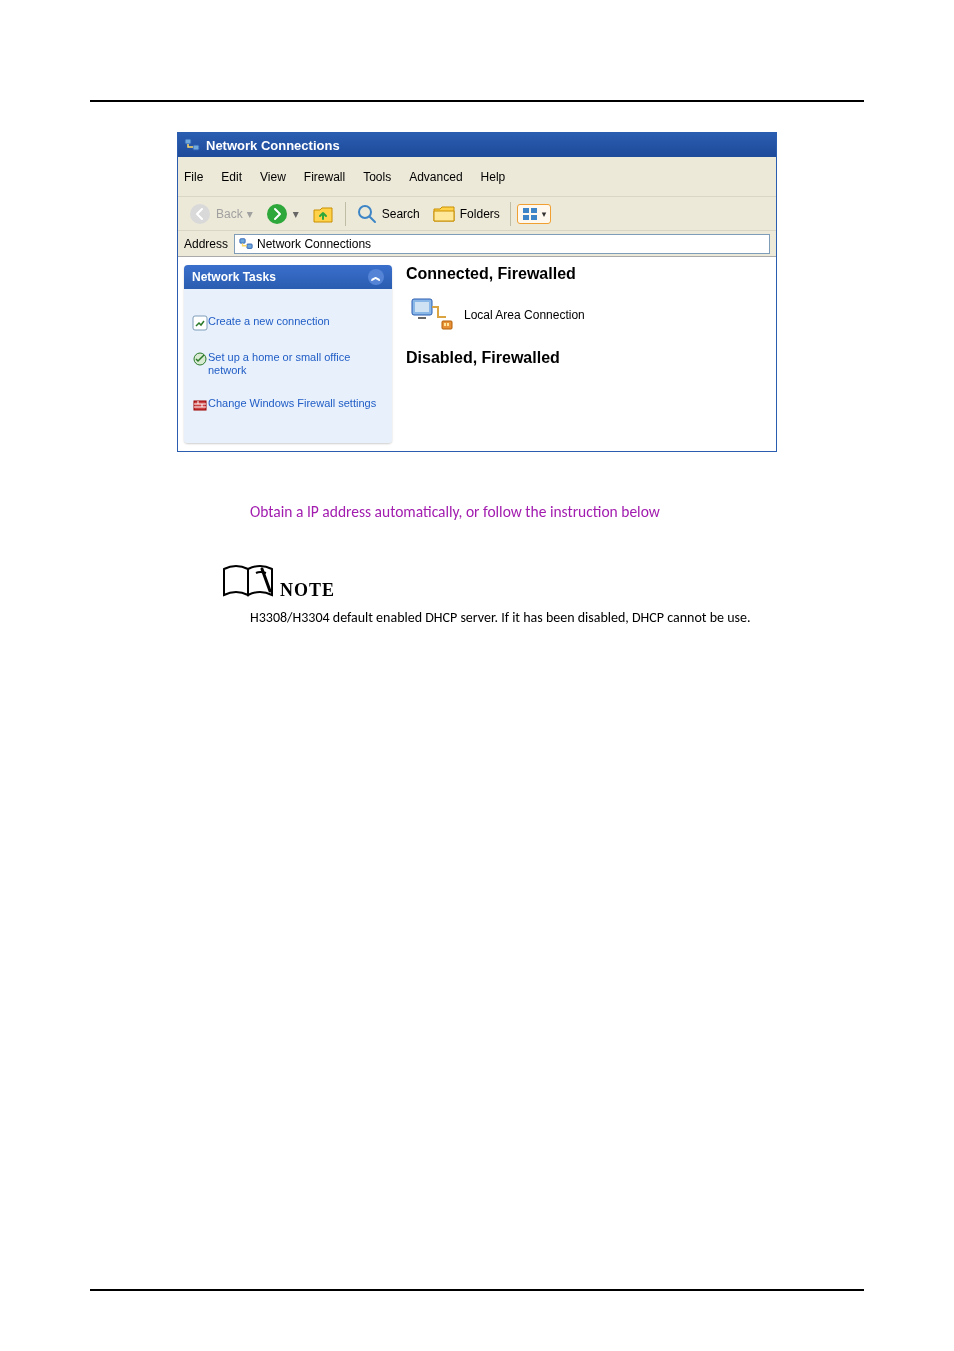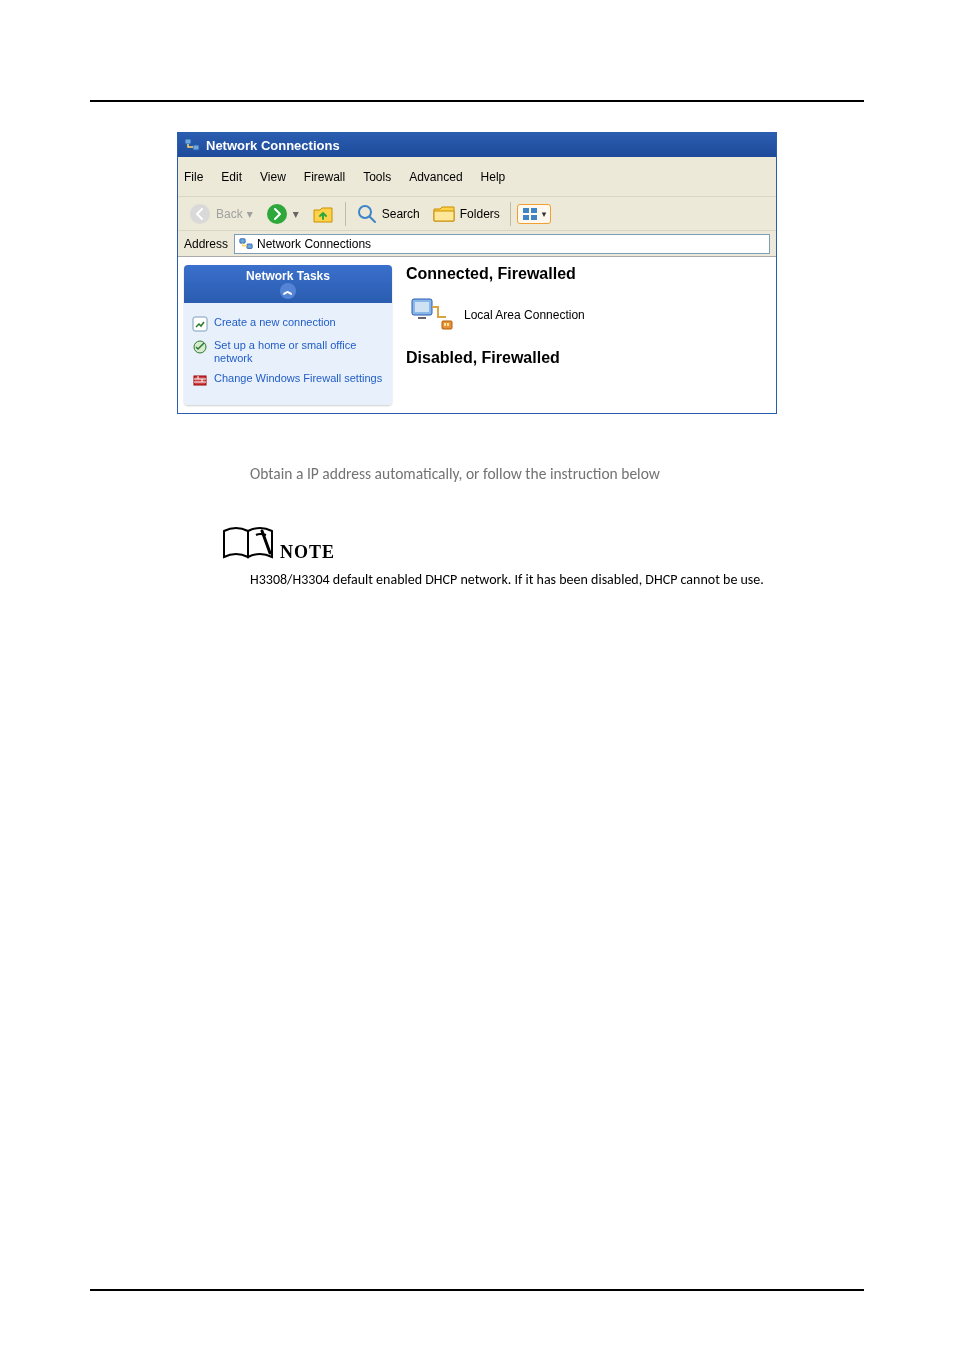--- a/index.html
+++ b/index.html
@@ -130,21 +130,20 @@
   }
   .tasks-header {
     background: linear-gradient(to bottom, #3a6fcc, #2a5db0);
     color: #fff;
     font-weight: bold;
     font-size: 12px;
     padding: 4px 8px;
     display: flex;
     align-items: center;
     justify-content: space-between;
-    flex-direction: column;
   }
   .chev {
     width: 16px;
     height: 16px;
     border-radius: 50%;
     background: #5584d6;
     color: #fff;
     display: inline-flex;
     align-items: center;
     justify-content: center;
@@ -153,22 +152,22 @@
   }
   .tasks-body {
     background: #e7f0fb;
     padding: 6px 8px 10px 8px;
     font-size: 11px;
     color: #215dc6;
   }
   .task-item {
     display: flex;
     align-items: flex-start;
-    gap: 6px;
-    margin: 7px 0;
+    gap: 0;
+    margin: 20px 0;
     line-height: 1.2;
   }
   .task-text { flex: 1; }
   .right-col {
     flex: 1;
     padding: 4px 8px;
   }
   .grp-header {
     font-weight: bold;
     font-size: 16px;
@@ -177,21 +176,21 @@
   .conn-item {
     display: flex;
     align-items: center;
     gap: 10px;
     padding: 10px 4px;
   }
   .conn-label { font-size: 12px; }
   .copy {
     font-family: Calibri, Arial, sans-serif;
     font-size: 15.5px;
-    color: #737373;
+    color: #a21caf;
     margin-left: 160px;
   }
   .note-block {
     margin: 40px 0 0 130px;
     display: flex;
     align-items: flex-end;
   }
   .note-label {
     font-family: "Times New Roman", serif;
     font-weight: bold;
@@ -354,17 +353,17 @@
 
   <div class="note-block">
     <svg width="60" height="40" viewBox="0 0 60 40">
       <path d="M4 8 Q16 2 28 8 V34 Q16 28 4 34 Z" fill="#fff" stroke="#000" stroke-width="2"></path>
       <path d="M28 8 Q40 2 52 8 V34 Q40 28 28 34 Z" fill="#fff" stroke="#000" stroke-width="2"></path>
       <path d="M36 12 Q40 10 46 12" stroke="#000" stroke-width="2" fill="none"></path>
       <path d="M42 8 L50 30" stroke="#000" stroke-width="3" stroke-linecap="round"></path>
     </svg>
     <span class="note-label">NOTE</span>
   </div>
-  <div class="note-text">H3308/H3304 default enabled DHCP network. If it has been disabled, DHCP cannot be use.</div>
+  <div class="note-text">H3308/H3304 default enabled DHCP server. If it has been disabled, DHCP cannot be use.</div>
 
 
   <div class="bottom-rule"></div>
 </div>
 
 </body></html>

